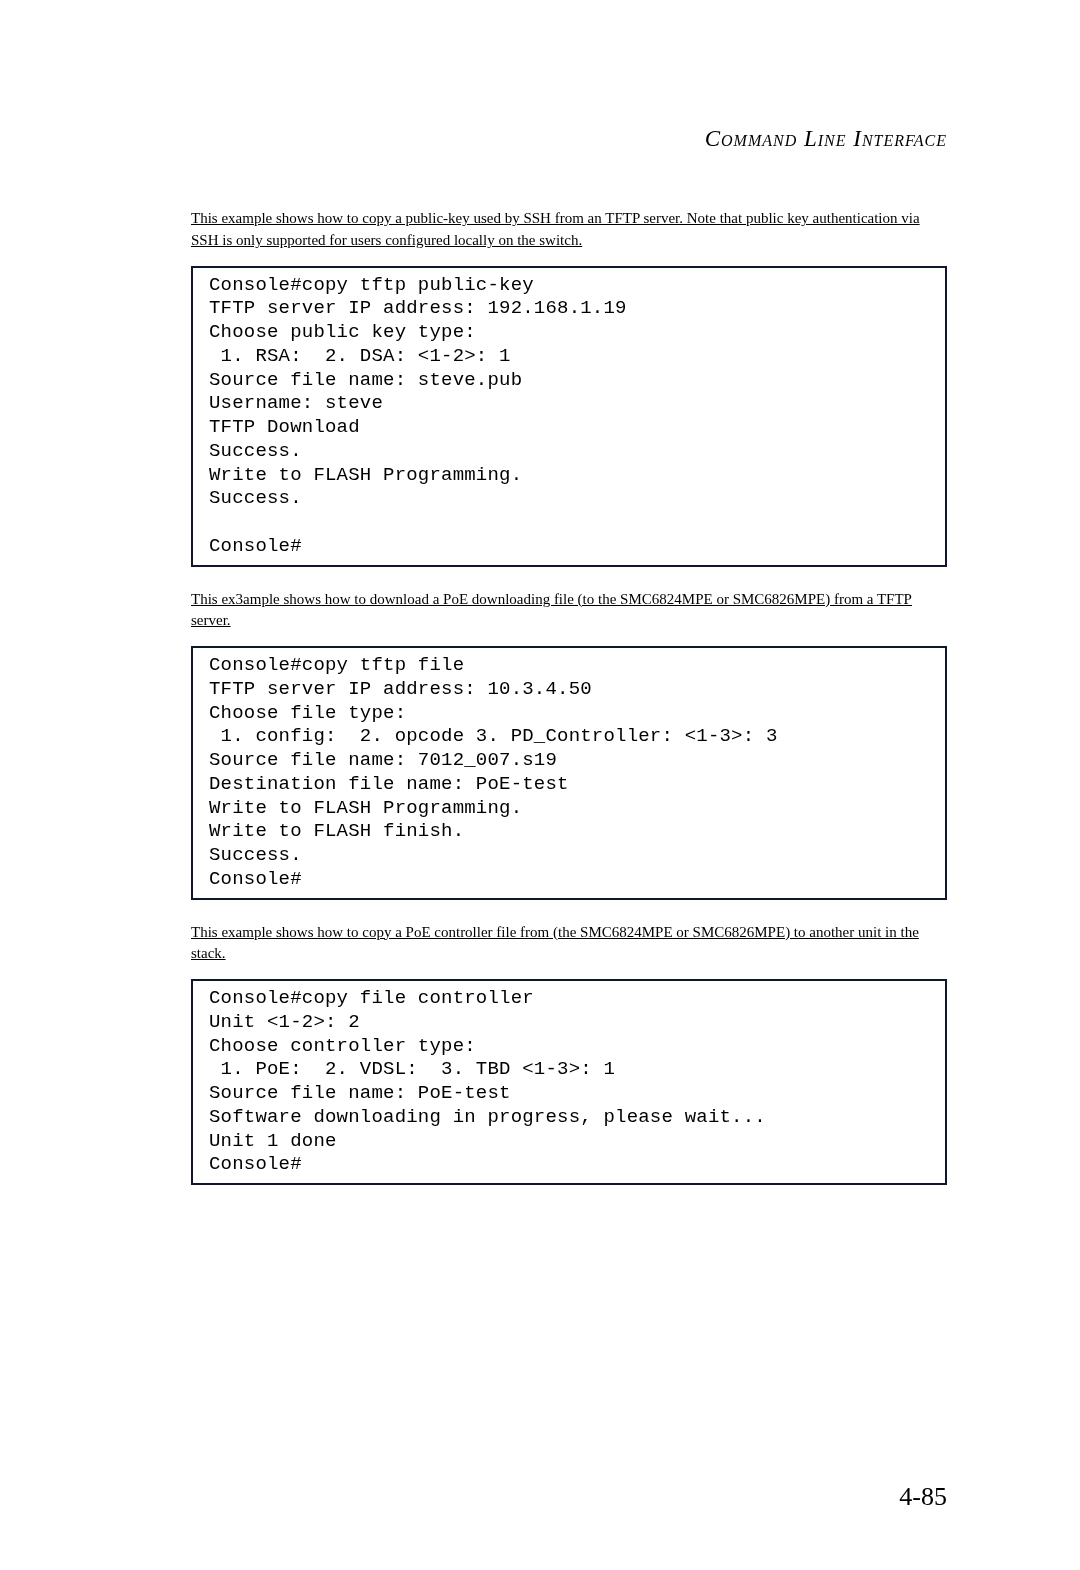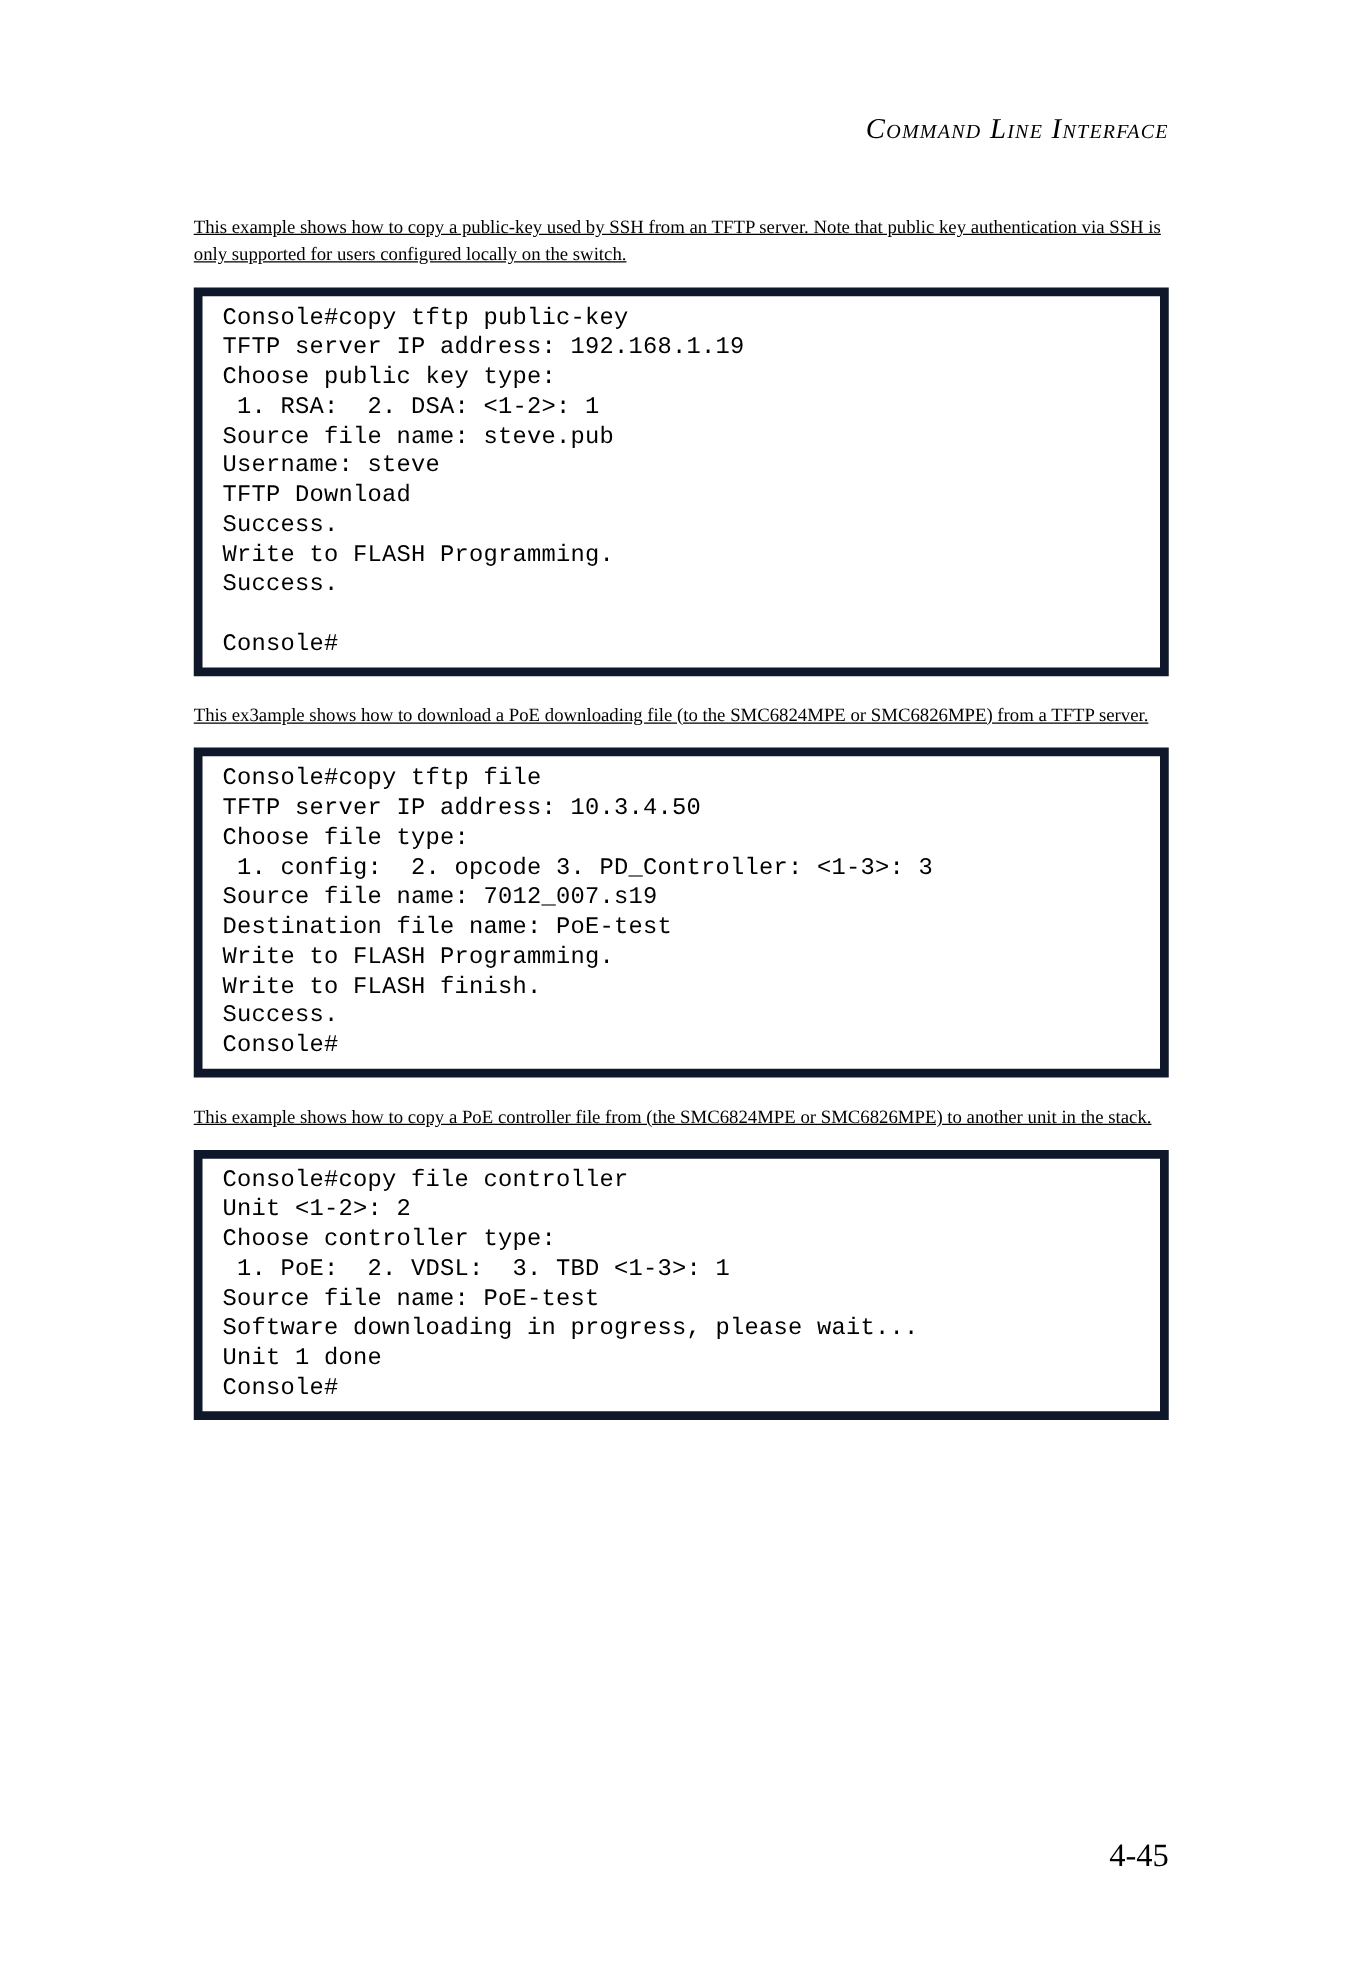--- a/index.html
+++ b/index.html
@@ -1,16 +1,16 @@
 <!DOCTYPE html>
 <html><head>
   <meta charset="utf-8">
   <style>
     * {
-      margin: 0;
+      margin: 12px;
       padding: 0;
       box-sizing: border-box;
     }
     body {
       width: 1080px;
       height: 1570px;
       background: #fff;
       font-family: Georgia, 'Times New Roman', serif;
       color: #000;
       position: relative;
@@ -26,21 +26,21 @@
       font-family: Georgia, serif;
     }
     .paragraph {
       font-size: 15px;
       line-height: 1.45;
       margin-bottom: 14px;
       font-family: Georgia, 'Times New Roman', serif;
       text-decoration: underline;
     }
     .code-block {
-      border: 7px solid #0f172a;
+      border: 2px solid #0f172a;
       padding: 6px 10px 6px 16px;
       font-family: 'Courier New', Courier, monospace;
       font-size: 19px;
       line-height: 1.25;
       white-space: pre;
       margin-bottom: 22px;
       margin-top: 6px;
       letter-spacing: 0.2px;
     }
     .page-number {
@@ -88,13 +88,13 @@
 
 <div class="code-block">Console#copy file controller
 Unit &lt;1-2&gt;: 2
 Choose controller type:
  1. PoE:  2. VDSL:  3. TBD &lt;1-3&gt;: 1
 Source file name: PoE-test
 Software downloading in progress, please wait...
 Unit 1 done
 Console#</div>
 
-<div class="page-number">4-45</div>
+<div class="page-number">4-85</div>
 
 </body></html>

